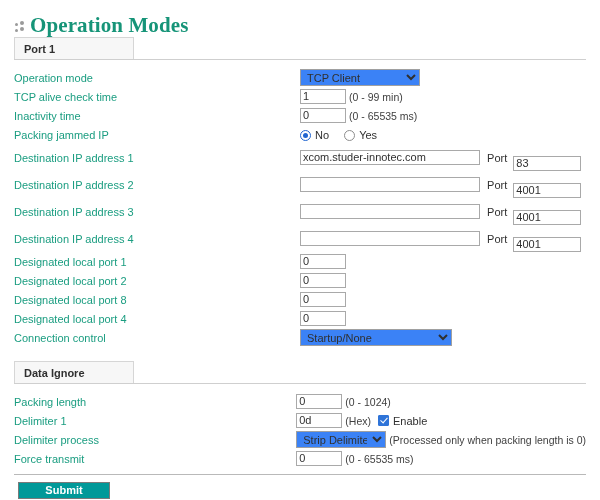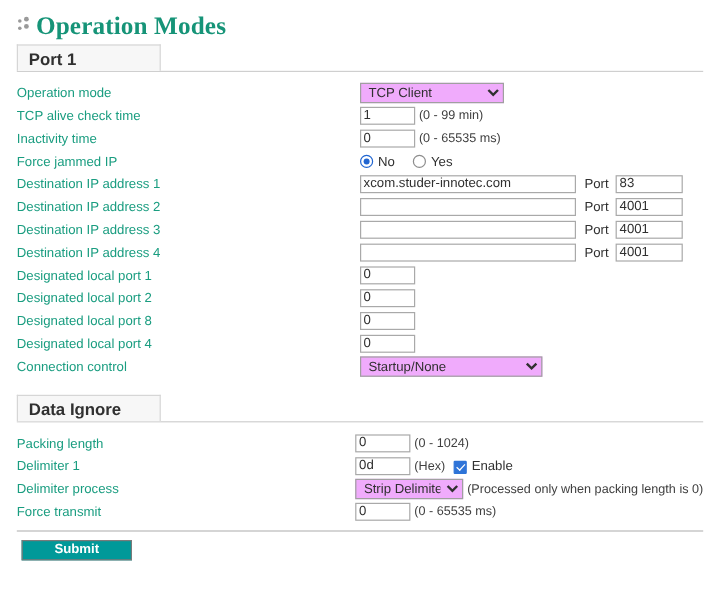--- a/index.html
+++ b/index.html
@@ -13,21 +13,21 @@
     overflow: hidden;
     font-family: "Liberation Sans", sans-serif;
     font-size: 11px;
     color: #333333;
     position: relative;
   }
 
   
   .page-head {
     display: flex;
-    align-items: center;
+    align-items: flex-end;
     padding: 6px 0 0 14px;
     height: 30px;
   }
   .dots-icon {
     width: 14px;
     height: 16px;
     position: relative;
     margin-right: 2px;
     flex: 0 0 auto;
   }
@@ -66,21 +66,21 @@
   .section-tab {
     display: inline-block;
     height: 22px;
     line-height: 22px;
     padding: 0 14px 0 9px;
     min-width: 120px;
     box-sizing: border-box;
     background: #f7f7f7;
     border: 1px solid #d6d6d6;
     border-bottom: none;
-    font-size: 14px;
+    font-size: 11px;
     font-weight: bold;
     color: #303030;
     position: relative;
     top: 1px;
   }
 
   
   .form-table {
     width: 100%;
     border-collapse: collapse;
@@ -109,30 +109,30 @@
     height: 15px;
     line-height: 15px;
     padding: 0 2px;
     border: 1px solid #a9a9a9;
     background: #ffffff;
     box-sizing: border-box;
     vertical-align: middle;
     outline: none;
   }
   input.w-small  { width: 46px; }
-  input.w-port   { width: 56px; }
+  input.w-port   { width: 68px; margin-top: 12px; }
   input.w-addr   { width: 180px; }
 
   select.sel {
     font-family: "Liberation Sans", sans-serif;
     font-size: 11px;
     color: #303030;
     height: 17px;
     border: 1px solid #a0a0a0;
-    background: #f0abfc;
+    background: #3b82f6;
     padding: 0 2px;
     box-sizing: border-box;
     vertical-align: middle;
     outline: none;
   }
   select.w-mode { width: 120px; }
   select.w-conn { width: 152px; }
   select.w-delim { width: 90px; }
 
   .hint {
@@ -144,21 +144,21 @@
   .portlbl {
     color: #303030;
     font-size: 11px;
     margin: 0 3px 0 4px;
     vertical-align: middle;
   }
 
   
   .radio-wrap {
     display: inline-flex;
-    align-items: center;
+    align-items: flex-end;
     margin-right: 12px;
     vertical-align: middle;
   }
   .radio {
     width: 11px;
     height: 11px;
     border-radius: 50%;
     border: 1px solid #8d8d8d;
     background: #ffffff;
     display: inline-block;
@@ -175,21 +175,21 @@
     left: 2px; top: 2px;
     width: 5px; height: 5px;
     border-radius: 50%;
     background: #2065d1;
   }
   .radio-label { color: #303030; font-size: 11px; }
 
   
   .check-wrap {
     display: inline-flex;
-    align-items: flex-end;
+    align-items: flex-start;
     vertical-align: middle;
     margin-left: 4px;
   }
   .checkbox {
     width: 11px;
     height: 11px;
     background: #2f74d8;
     border: 1px solid #2f74d8;
     display: inline-block;
     position: relative;
@@ -271,21 +271,21 @@
       </td>
     </tr>
     <tr>
       <td class="lbl">Inactivity time</td>
       <td class="ctl">
         <input class="txt w-small" type="text" value="0" style="">
         <span class="hint">(0 - 65535 ms)</span>
       </td>
     </tr>
     <tr>
-      <td class="lbl">Force jammed IP</td>
+      <td class="lbl">Packing jammed IP</td>
       <td class="ctl">
         <span class="radio-wrap">
           <span class="radio checked"></span>
           <span class="radio-label">No</span>
         </span>
         <span class="radio-wrap">
           <span class="radio"></span>
           <span class="radio-label">Yes</span>
         </span>
       </td>

